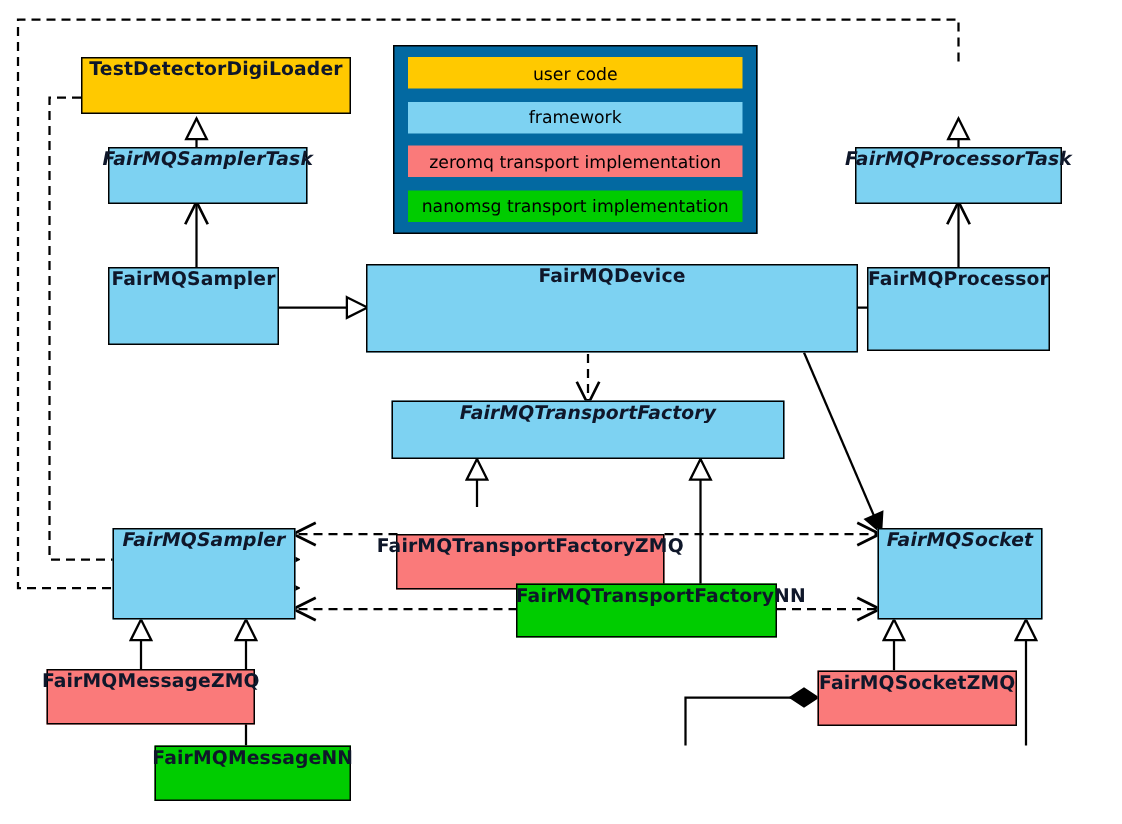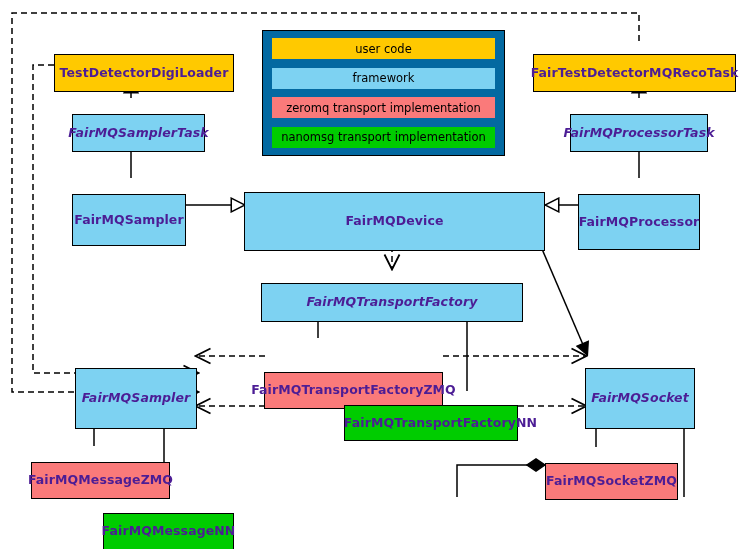--- a/index.html
+++ b/index.html
@@ -24,30 +24,28 @@
     top: 0;
     width: 748px;
     height: 549px;
     pointer-events: none;
   }
   .node {
     position: absolute;
     box-sizing: border-box;
     border: 1.6px solid #000000;
     display: flex;
-    align-items: center;
     justify-content: center;
     text-align: center;
     font-size: 12.5px;
     font-weight: bold;
-    color: #4c1d95;
+    color: #0f172a;
     line-height: 1.15;
     letter-spacing: 0.1px;
     z-index: 5;
-    margin-top: 16px;
   }
   .node.abstract {
     font-style: italic;
   }
   .fill-user      { background: #FFC900; }
   .fill-framework { background: #7DD2F2; }
   .fill-zmq       { background: #FA7A7A; }
   .fill-nn        { background: #00CC00; }
 
   
@@ -149,35 +147,32 @@
   </div>
 
   <div class="node fill-framework abstract" style="left:72px; top:98px; width:133px; height:38px;">
     <span>FairMQSamplerTask</span>
   </div>
 
   <div class="node fill-framework" style="left:72px; top:178px; width:114px; height:52px;">
     <span>FairMQSampler</span>
   </div>
 
-  <div class="node fill-framework" style="left:244px; top:176px; width:301px; height:59px;">
+  <div class="node fill-framework" style="left:244px; top:176px; width:328px; height:59px;">
     <span>FairMQDevice</span>
   </div>
 
   <div class="node fill-framework" style="left:578px; top:178px; width:122px; height:56px;">
     <span>FairMQProcessor</span>
   </div>
 
   <div class="node fill-framework abstract" style="left:570px; top:98px; width:138px; height:38px;">
     <span>FairMQProcessorTask</span>
   </div>
 
-  <div class="node fill-user" style="left:533px; top:38px; width:203px; height:38px;">
-    <span>FairTestDetectorMQRecoTask</span>
-  </div>
 
   <div class="node fill-framework abstract" style="left:261px; top:267px; width:262px; height:39px;">
     <span>FairMQTransportFactory</span>
   </div>
 
   <div class="node fill-zmq" style="left:264px; top:356px; width:179px; height:37px;">
     <span>FairMQTransportFactoryZMQ</span>
   </div>
 
   <div class="node fill-nn" style="left:344px; top:389px; width:174px; height:36px;padding-left:19px;">

